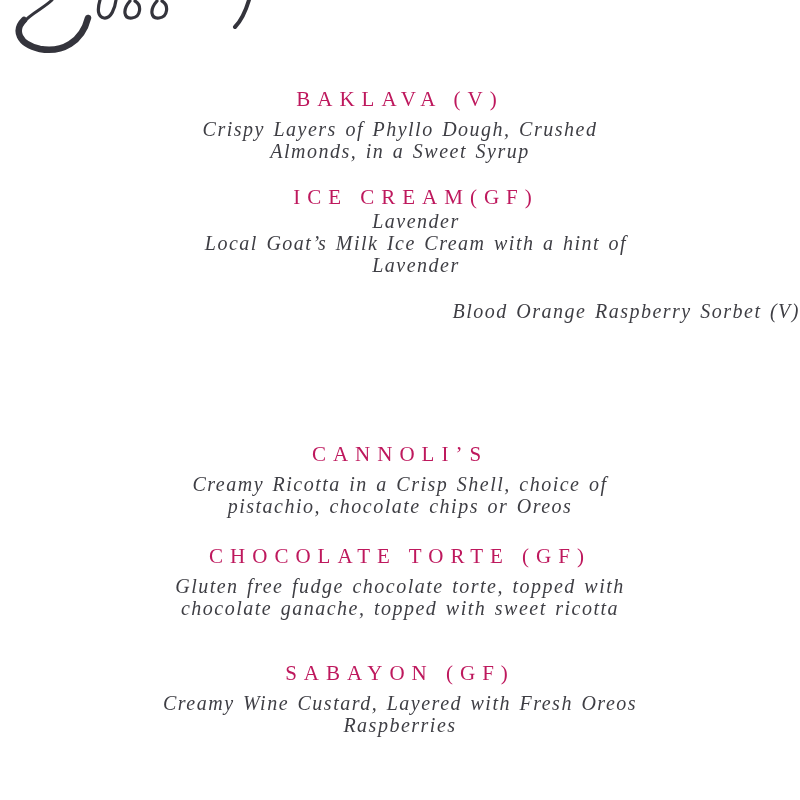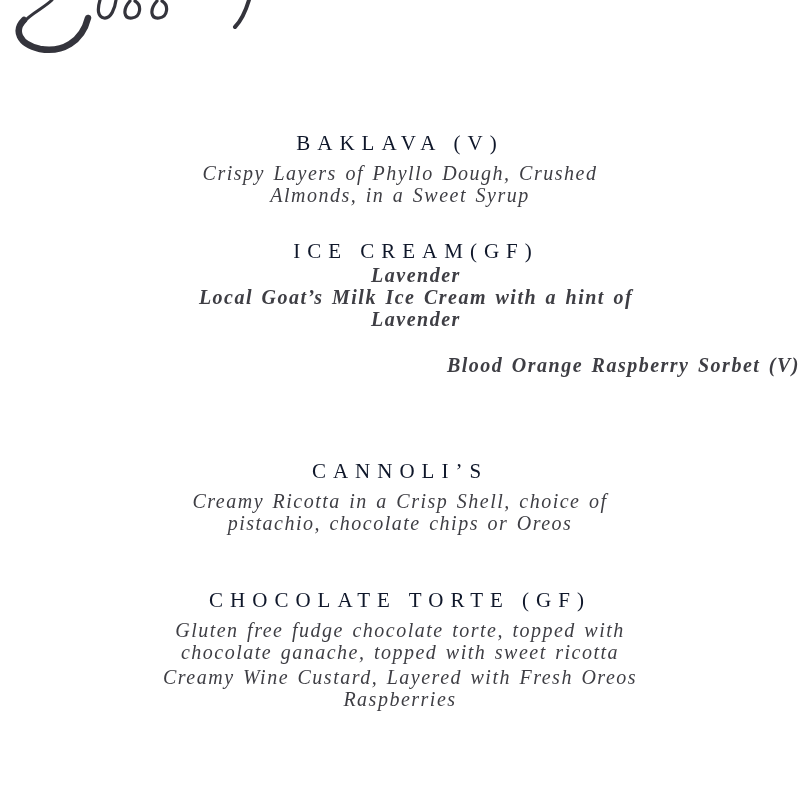--- a/index.html
+++ b/index.html
@@ -26,45 +26,43 @@
     position: absolute;
     left: 0;
     right: 0;
     text-align: center;
   }
   .heading {
     font-family: "Liberation Serif", "DejaVu Serif", serif;
     font-size: 21px;
     line-height: 26px;
     letter-spacing: 7px;
-    color: #0f172a;
+    color: #be185d;
     font-weight: 500;
-    margin-top: 44px;
   }
   .desc {
     margin-top: 6px;
   }
   .desc-line, .item-name {
     font-family: "Liberation Serif", "DejaVu Serif", serif;
     font-style: italic;
     font-size: 20px;
     line-height: 22px;
     letter-spacing: 1.5px;
     word-spacing: 2px;
     color: #3e3e44;
   }
   .item {
     margin-top: 0;
-    font-weight: bold;
   }
   .item-matcha { margin-top: 20px; }
   .item-sorbet { margin-top: 24px; text-align: right; }
   .sec-1 { top: 86px; }
-  .sec-2 { top: 194px; padding-left: 32px; }
-  .sec-3 { top: 414px; }
+  .sec-2 { top: 184px; padding-left: 32px; }
+  .sec-3 { top: 441px; }
   .sec-4 { top: 543px; }
   .sec-5 { top: 660px; }
 </style>
 </head>
 <body>
 
 <div class="page">
 
   <svg class="script-title" viewBox="0 0 420 54" aria-hidden="true">
     <g fill="none" stroke="#34343c" stroke-linecap="round">
@@ -107,19 +105,20 @@
 
   <div class="section sec-4">
     <div class="heading">CHOCOLATE TORTE (GF)</div>
     <div class="desc">
       <div class="desc-line">Gluten free fudge chocolate torte, topped with</div>
       <div class="desc-line">chocolate ganache, topped with sweet ricotta</div>
     </div>
   </div>
 
   <div class="section sec-5">
+    <div class="heading">SABAYON (GF)</div>
     <div class="desc">
       <div class="desc-line">Creamy Wine Custard, Layered with Fresh Oreos</div>
       <div class="desc-line">Raspberries</div>
     </div>
   </div>
 
 </div>
 
 </body></html>

